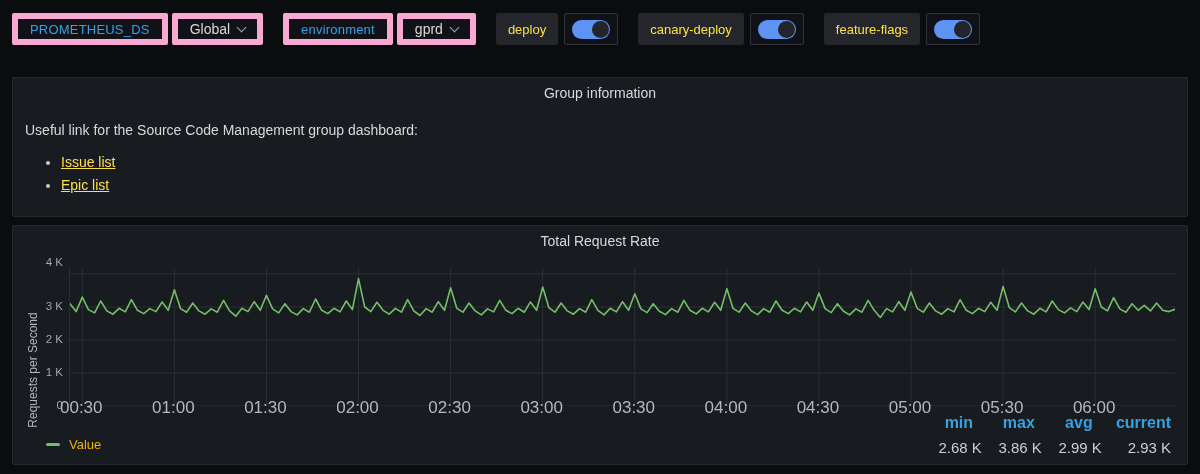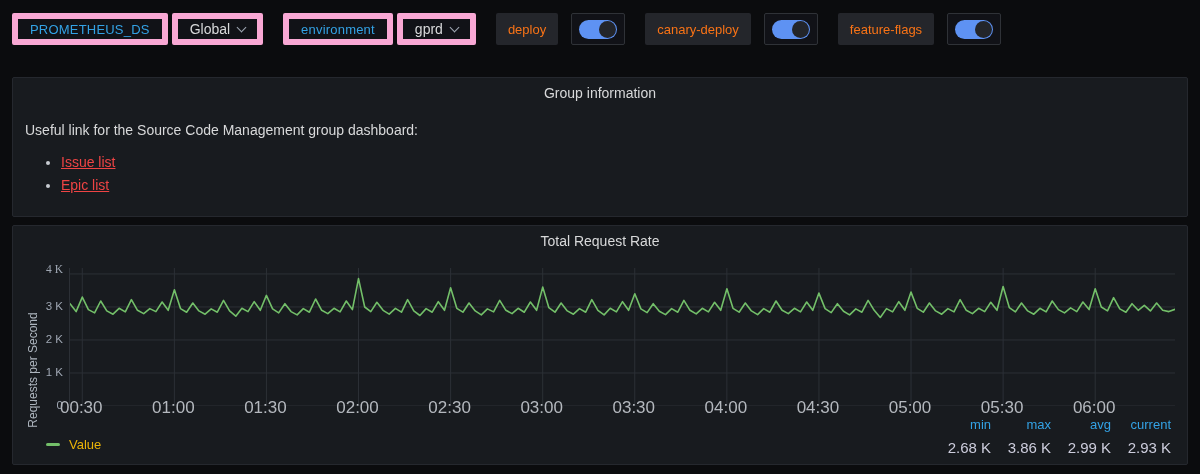--- a/index.html
+++ b/index.html
@@ -15,21 +15,21 @@
   .toolbar { display:flex; align-items:center; padding:13px 12px 10px 12px; }
   .var-group { display:flex; align-items:center; margin-right:20px; }
   .chip {
     height:32px; display:flex; align-items:center; padding:0 12px;
     background:#111217; border:6px solid #f9a8d4; border-radius:2px;
     font-size:13px; white-space:nowrap;
   }
   .chip.blue { color:#33a2e5; font-weight:500; margin-right:4px; letter-spacing:.2px; }
   .chip.dropdown { color:#d8d9da; font-size:14px; cursor:pointer; }
   .chip.plain-label {
-    background:#24262b; border:none; color:#f97316; margin-right:13px; border-radius:2px;
+    background:#24262b; border:none; color:#fde047; margin-right:6px; border-radius:2px;
   }
   .chevron {
     display:inline-block; width:7px; height:7px; margin-left:8px; margin-top:-4px;
     border-right:1.5px solid #9fa7b3; border-bottom:1.5px solid #9fa7b3;
     transform:rotate(45deg);
   }
   .toggle-box {
     height:32px; width:54px; display:flex; align-items:center; justify-content:center;
     background:#111217; border:1px solid #2f3237; border-radius:2px; cursor:pointer;
   }
@@ -48,21 +48,21 @@
     text-align:center; font-size:14px; font-weight:500; color:#d8d9da;
     padding-top:7px; height:28px; cursor:pointer;
   }
   #panel-group-info { height:140px;margin-top:22px; }
   #panel-chart { height:240px; }
 
   .group-body { padding:10px 12px 0 12px; font-size:14px; color:#d8d9da; }
   .group-body p { margin-top:6px; }
   .group-body ul { margin:16px 0 0 36px; }
   .group-body li { margin-bottom:7px; color:#c7cbd1; font-size:14px; }
-  .group-body a { color:#ef4444; text-decoration:underline; cursor:pointer; }
+  .group-body a { color:#fde047; text-decoration:underline; cursor:pointer; }
 
   
   .chart-wrap { position:absolute; left:0; right:0; top:28px; bottom:0; }
   .y-axis-label {
     position:absolute; left:-40px; top:109px; width:120px; text-align:center;
     transform:rotate(-90deg); font-size:12px; color:#aeb6bf;
   }
   .plot {
     position:absolute; left:56px; right:12px; top:14px; height:138px;
     border-left:1px solid #2c3036;
@@ -79,21 +79,21 @@
 
   .legend-row {
     position:absolute; left:33px; right:16px; bottom:8px;
     display:flex; justify-content:space-between; align-items:flex-end;
   }
   .series-item { display:flex; align-items:center; margin-bottom:4px; cursor:pointer; }
   .series-dash { width:14px; height:3px; border-radius:2px; background:#73bf69; margin-right:9px; }
   .series-name { font-size:13px; color:#eab308; }
   .stats-table { border-collapse:collapse; }
   .stats-table th {
-    color:#33a2e5; font-size:13px; font-weight:400; text-align:right;
+    color:#33a2e5; font-size:16px; font-weight:700; 
     min-width:60px; padding:0 0 7px 14px;
   }
   .stats-table td { color:#ccccdc; font-size:15px; text-align:right; padding-left:14px; }
 </style>
 </head>
 <body>
 
 <div class="toolbar">
   <div class="var-group">
     <div class="chip blue">PROMETHEUS_DS</div>
@@ -199,21 +199,21 @@
           <td>2.99 K</td>
           <td>2.93 K</td>
         </tr>
       </tbody>
         </table>
     </div>
   <div class="ytick" style="top: 145px;">0</div>
       <div class="ytick" style="top: 111.986px;">1 K</div>
       <div class="ytick" style="top: 78.9713px;">2 K</div>
       <div class="ytick" style="top: 45.9569px;">3 K</div>
-      <div class="ytick" style="top: 9px; font-family: Liberation Serif, serif;">4 K</div>
+      <div class="ytick" style="top: 2px;">4 K</div>
       <div class="xtick" style="left: 68.2778px;">00:30</div>
       <div class="xtick" style="left: 160.361px;">01:00</div>
       <div class="xtick" style="left: 252.444px;">01:30</div>
       <div class="xtick" style="left: 344.528px;">02:00</div>
       <div class="xtick" style="left: 436.611px;">02:30</div>
       <div class="xtick" style="left: 528.694px;">03:00</div>
       <div class="xtick" style="left: 620.778px;">03:30</div>
       <div class="xtick" style="left: 712.861px; text-align: center;">04:00</div>
       <div class="xtick" style="left: 804.944px;">04:30</div>
       <div class="xtick" style="left: 897.028px;">05:00</div>

